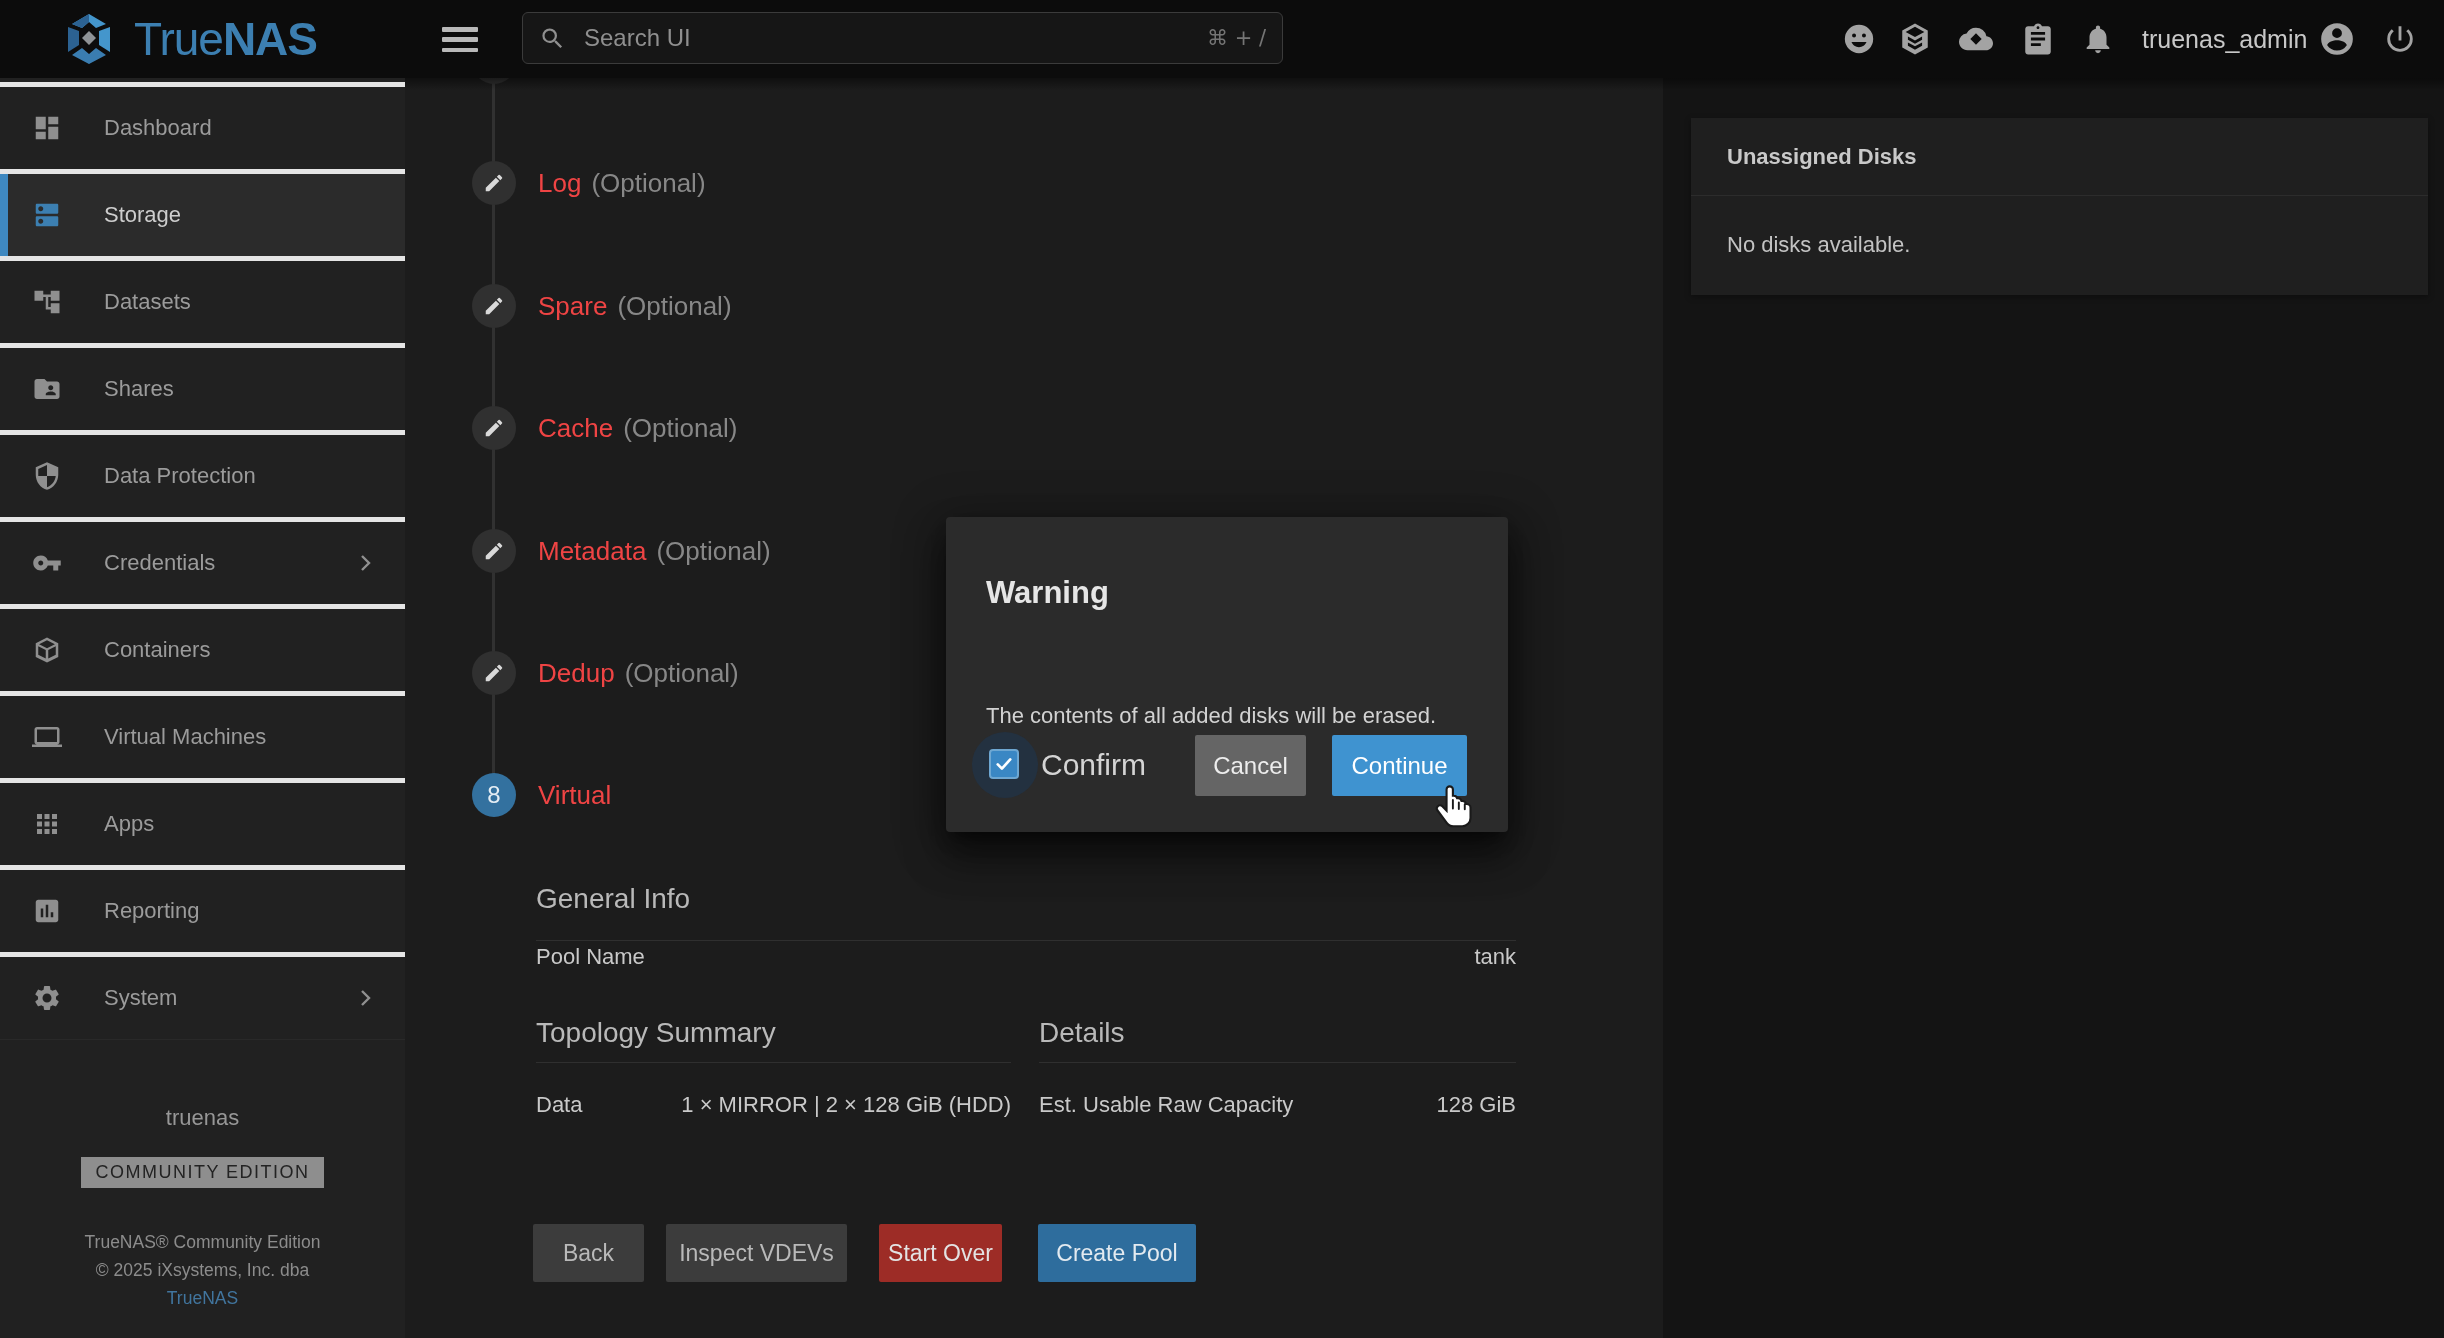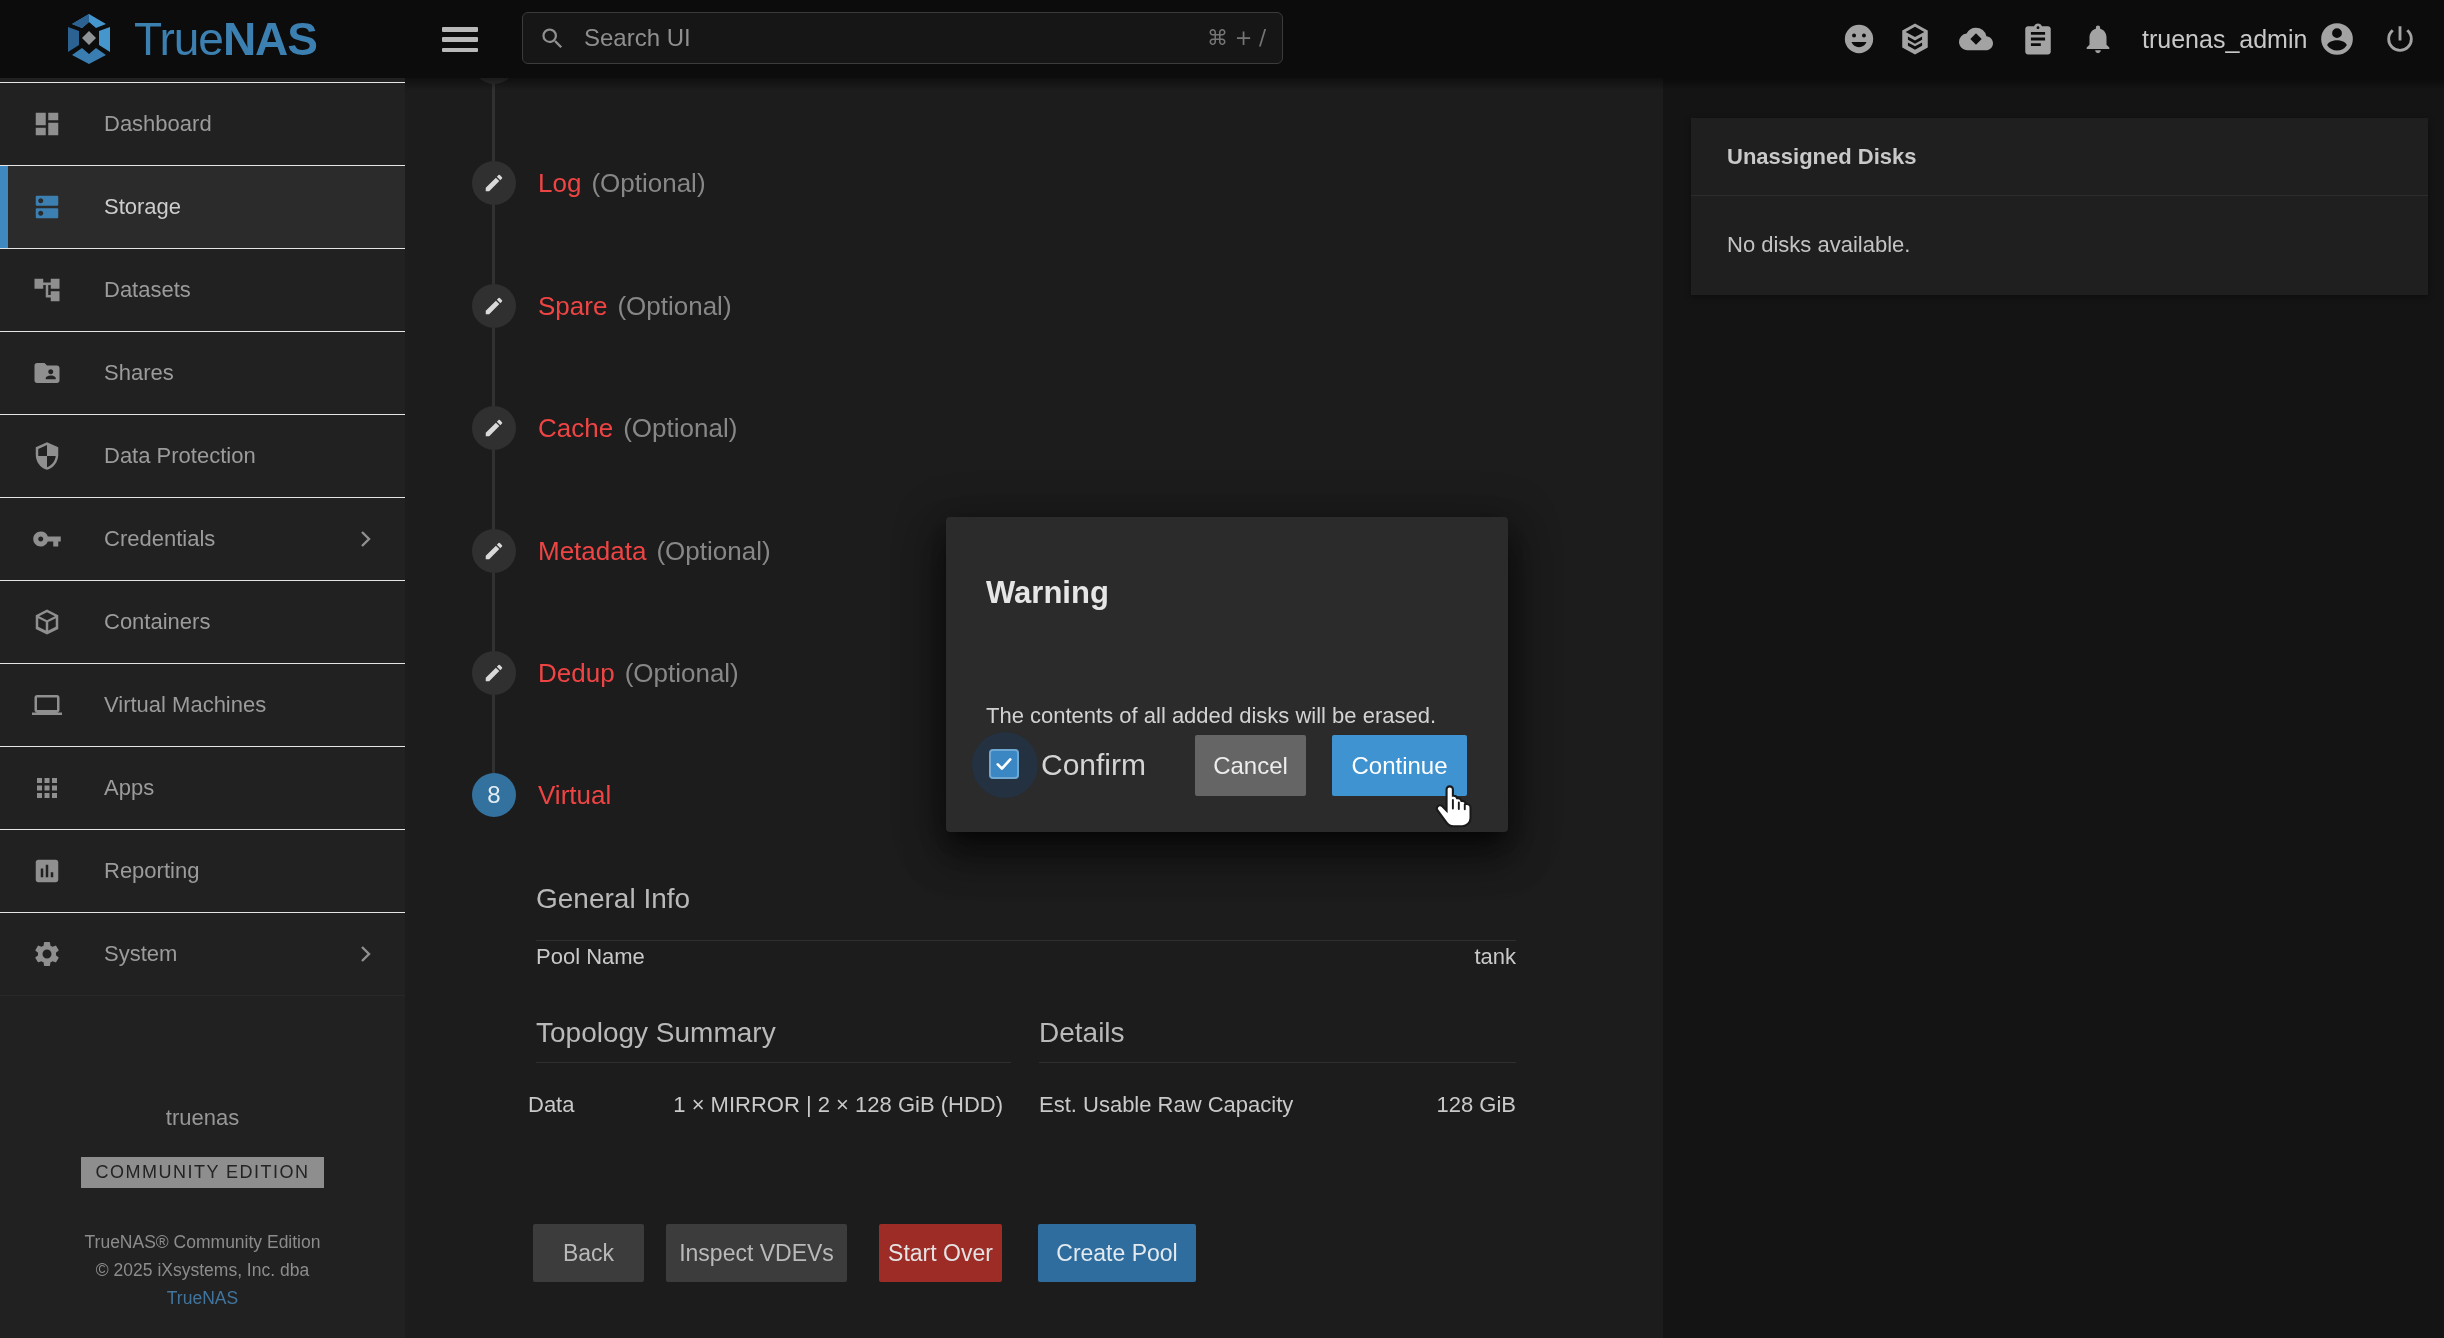--- a/index.html
+++ b/index.html
@@ -18,21 +18,21 @@
   .search svg{flex:0 0 auto;margin-right:16px;}
   .search input{flex:1;background:transparent;border:none;outline:none;color:#cfcfcf;font-size:24px;font-family:inherit;}
   .search input::placeholder{color:#8f8f8f;}
   .search .shortcut{color:#757575;font-size:21px;font-family:"DejaVu Sans",sans-serif;}
   .tb-ico{position:absolute;top:22px;width:34px;height:34px;color:#a3a3a3;cursor:pointer;}
   .username{position:absolute;left:2142px;top:0;height:78px;display:flex;align-items:center;font-size:25px;color:#c8c8c8;cursor:pointer;}
 
   
   .sidebar{position:absolute;left:0;top:78px;width:405px;height:1260px;background:#212121;z-index:20;}
   .nav{position:absolute;left:0;top:4px;width:405px;}
-  .nav-item{position:relative;height:82px;display:flex;align-items:center;border-top:1px solid #e5e5e5;cursor:pointer;color:#8f8f8f;}
+  .nav-item{position:relative;height:82px;display:flex;align-items:center;border-top:5px solid #e5e5e5;cursor:pointer;color:#8f8f8f;}
   .nav-item:last-child{border-bottom:1px solid #292929;}
   .nav-item .nico{position:absolute;left:32px;width:30px;height:30px;}
   .nav-item .nlabel{position:absolute;left:104px;font-size:22px;color:#9b9b9b;}
   .nav-item .chev{position:absolute;right:28px;width:24px;height:24px;color:#909090;}
   .nav-item.active{background:#2b2b2b;}
   .nav-item.active::before{content:"";position:absolute;left:0;top:0;width:8px;height:100%;background:#3f88c0;}
   .nav-item.active .nico{color:#3c7fb1;}
   .nav-item.active .nlabel{color:#cdcdcd;}
   .side-footer{position:absolute;left:0;bottom:0;width:405px;text-align:center;}
   .hostname{font-size:22px;color:#979797;margin-bottom:26px;}
@@ -326,21 +326,21 @@
 
     <div class="rv-h" style="left:131px;top:805px">General Info</div>
     <div class="rv-hr" style="left:131px;top:862px;width:980px"></div>
     <div class="rv-row" style="left:131px;top:866px;width:980px">
       <span>Pool Name</span>
       <span>tank</span>
     </div>
 
     <div class="rv-h" style="left:131px;top:939px">Topology Summary</div>
     <div class="rv-hr" style="left:131px;top:984px;width:475px"></div>
-    <div class="rv-row" style="left:123px;top:1014px;width:475px">
+    <div class="rv-row" style="left:131px;top:1014px;width:475px">
       <span>Data</span>
       <span>1 × MIRROR | 2 × 128 GiB (HDD)</span>
     </div>
 
     <div class="rv-h" style="left:634px;top:939px">Details</div>
     <div class="rv-hr" style="left:634px;top:984px;width:477px"></div>
     <div class="rv-row" style="left:634px;top:1014px;width:477px">
       <span>Est. Usable Raw Capacity</span>
       <span>128 GiB</span>
     </div>

